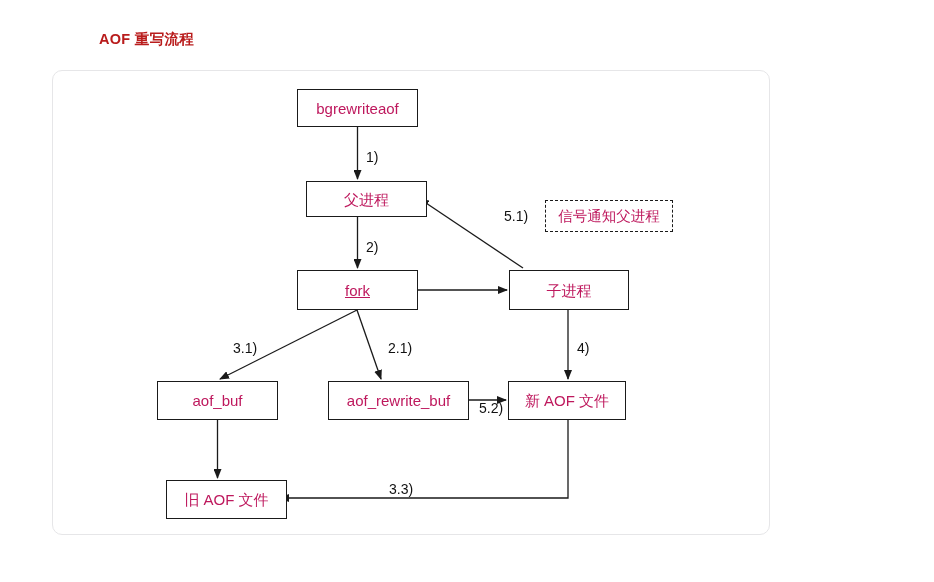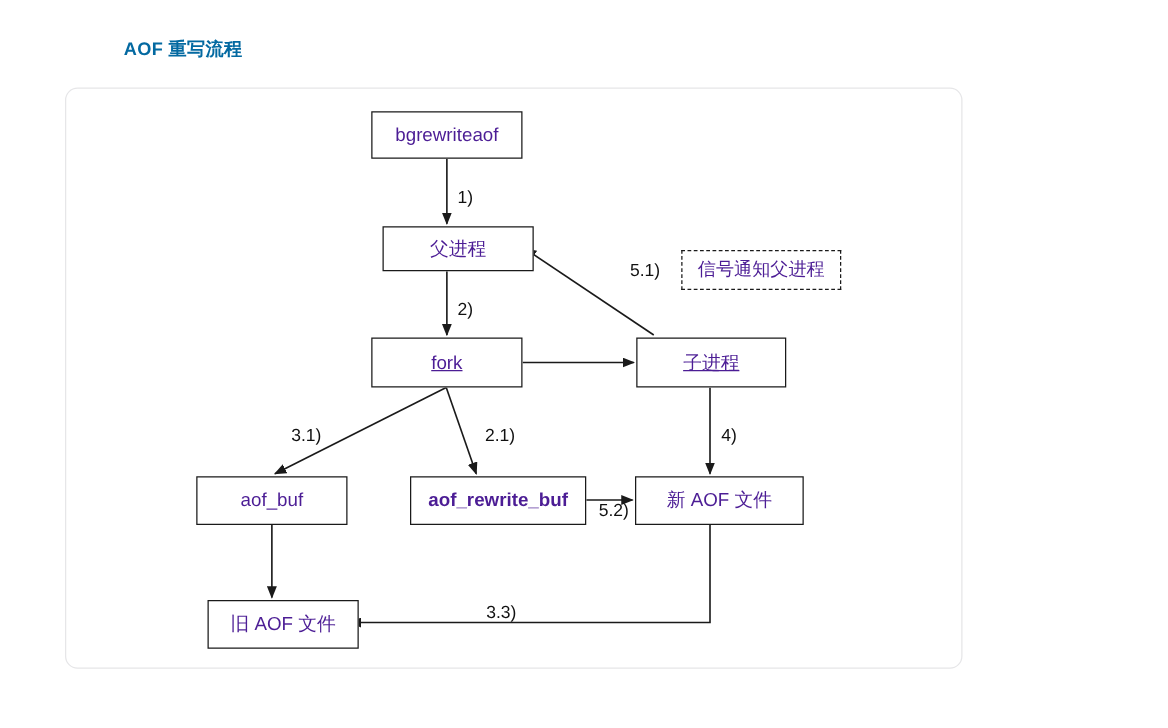--- a/index.html
+++ b/index.html
@@ -15,21 +15,21 @@
     overflow: hidden;
     position: relative;
   }
   #page-title {
     position: absolute;
     left: 99px;
     top: 30px;
     font-size: 14.5px;
     font-weight: bold;
     letter-spacing: 0.3px;
-    color: #0369a1;
+    color: #b91c1c;
   }
   #diagram-card {
     position: absolute;
     left: 52px;
     top: 70px;
     width: 718px;
     height: 465px;
     border: 1px solid #e6e6e8;
     border-radius: 10px;
     background: #ffffff;
@@ -44,44 +44,44 @@
   }
   .node {
     position: absolute;
     box-sizing: border-box;
     border: 1.3px solid #1a1a1a;
     background: #ffffff;
     display: flex;
     align-items: center;
     justify-content: center;
     font-size: 15px;
-    color: #4c1d95;
+    color: #be185d;
     line-height: 1;
     white-space: nowrap;
   }
   .node.dashed {
     border: 1.3px dashed #1a1a1a;
     font-size: 14.5px;
   }
   .edge-label {
     position: absolute;
     font-size: 14px;
     color: #111111;
     white-space: nowrap;
     line-height: 1;
   }
   
   #node-bgrewriteaof { left: 297px; top: 89px;  width: 121px; height: 38px; }
   #node-parent       { left: 306px; top: 181px; width: 121px; height: 36px; }
   #node-signal       { left: 545px; top: 200px; width: 128px; height: 32px; }
   #node-fork         { left: 297px; top: 270px; width: 121px; height: 40px; text-decoration: underline; }
-  #node-child        { left: 509px; top: 270px; width: 120px; height: 40px; text-decoration: underline; }
+  #node-child        { left: 509px; top: 270px; width: 120px; height: 40px; }
   #node-aofbuf       { left: 157px; top: 381px; width: 121px; height: 39px; text-align: right; }
-  #node-aofrewritebuf{ left: 328px; top: 381px; width: 141px; height: 39px; font-weight: bold; }
-  #node-newaof       { left: 508px; top: 381px; width: 135px; height: 39px; }
+  #node-aofrewritebuf{ left: 328px; top: 381px; width: 141px; height: 39px; }
+  #node-newaof       { left: 508px; top: 381px; width: 118px; height: 39px; }
   #node-oldaof       { left: 166px; top: 480px; width: 121px; height: 39px; }
   
   #label-1   { left: 366px; top: 150px; }
   #label-2   { left: 366px; top: 240px; }
   #label-31  { left: 233px; top: 341px; }
   #label-32  { left: 388px; top: 341px; }
   #label-4   { left: 577px; top: 341px; }
   #label-51  { left: 504px; top: 209px; }
   #label-52  { left: 479px; top: 401px; }
   #label-53  { left: 389px; top: 482px; }

